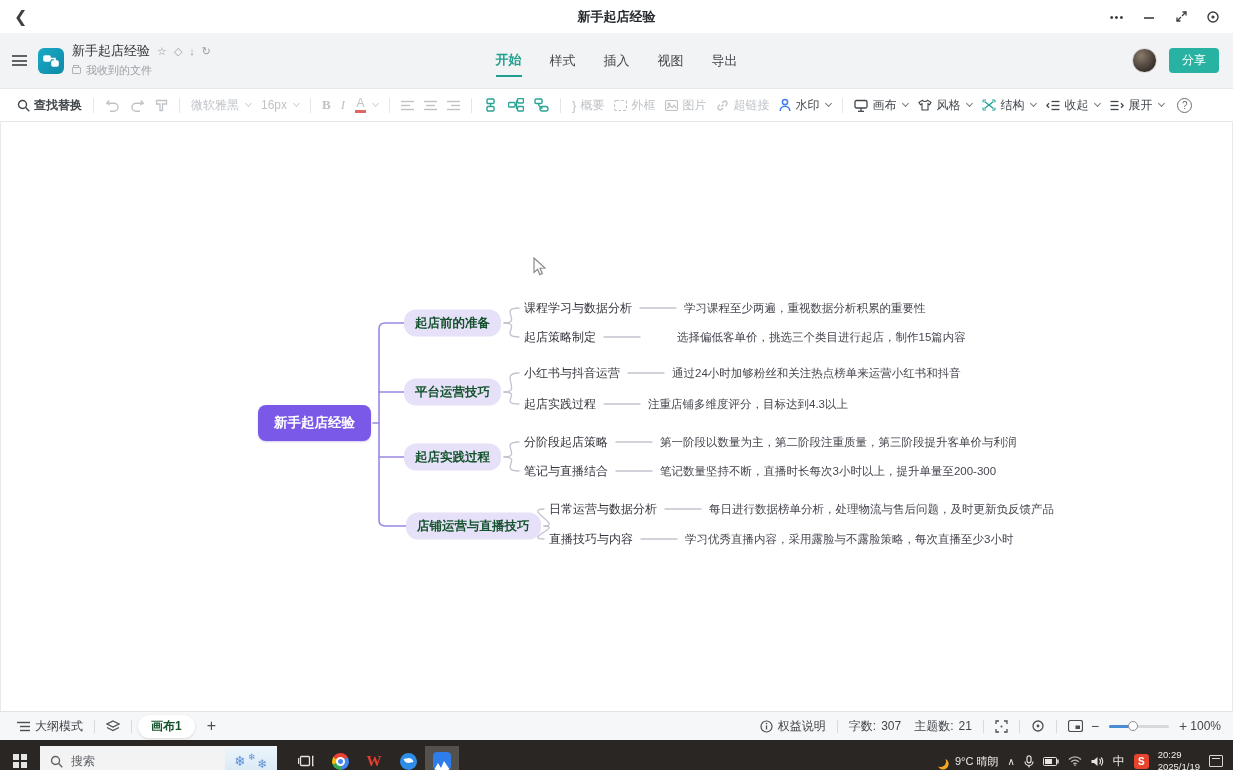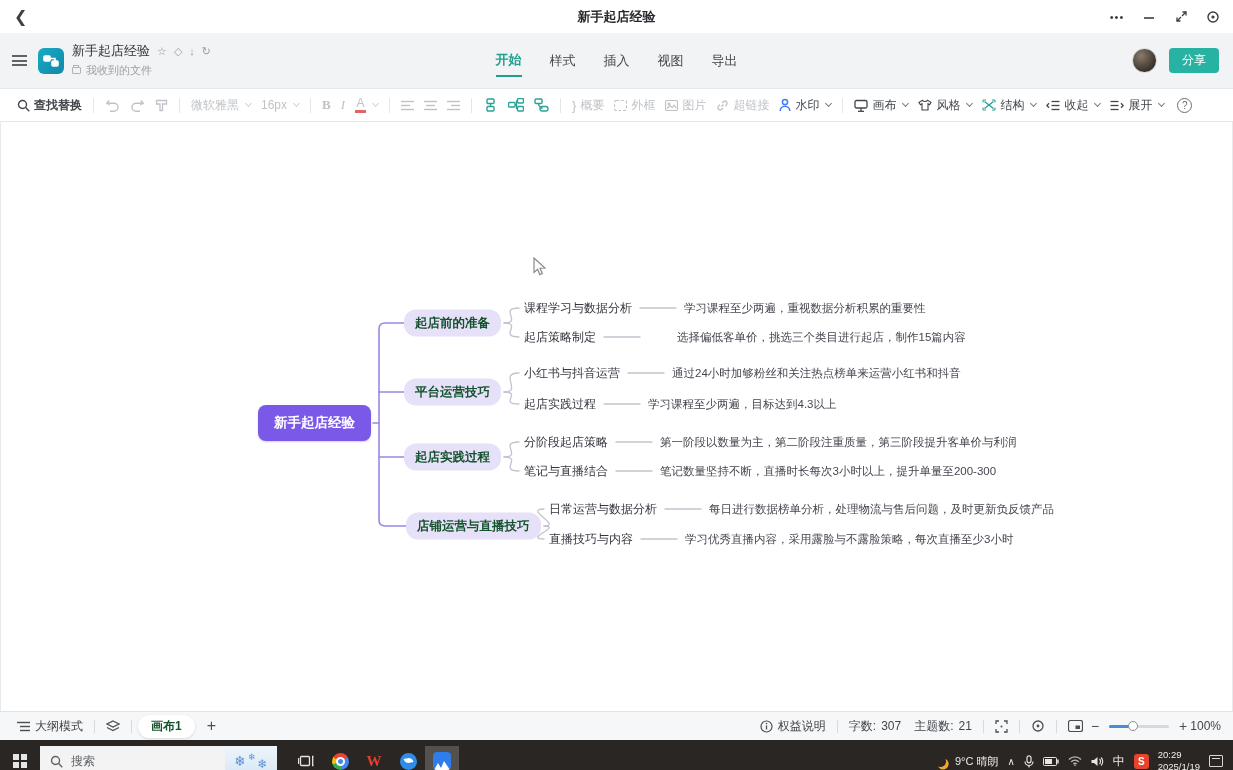--- a/index.html
+++ b/index.html
@@ -362,21 +362,21 @@
   <div class="mm-root" style="left: 257px; top: 301px;">新手起店经验</div>
       <div class="mm-b" style="left: 403px; top: 201px;">起店前的准备</div>
       <div class="mm-t2" style="left: 523px; top: 186px;">课程学习与数据分析</div>
       <div class="mm-t3" style="left: 683px; top: 186px;">学习课程至少两遍，重视数据分析积累的重要性</div>
       <div class="mm-t2" style="left: 523px; top: 215px;">起店策略制定</div>
       <div class="mm-t3" style="left: 647px; top: 215px; margin-left: 29px;">选择偏低客单价，挑选三个类目进行起店，制作15篇内容</div>
       <div class="mm-b" style="left: 403px; top: 270px;">平台运营技巧</div>
       <div class="mm-t2" style="left: 523px; top: 251px;">小红书与抖音运营</div>
       <div class="mm-t3" style="left: 671px; top: 251px;">通过24小时加够粉丝和关注热点榜单来运营小红书和抖音</div>
       <div class="mm-t2" style="left: 523px; top: 282px;">起店实践过程</div>
-      <div class="mm-t3" style="left: 647px; top: 282px;">学习课程至少两遍，目标达到4.3以上</div>
+      <div class="mm-t3" style="left: 647px; top: 282px;">注重店铺多维度评分，目标达到4.3以上</div>
       <div class="mm-b" style="left: 403px; top: 335px;">起店实践过程</div>
       <div class="mm-t2" style="left: 523px; top: 320px;">分阶段起店策略</div>
       <div class="mm-t3" style="left: 659px; top: 320px;">第一阶段以数量为主，第二阶段注重质量，第三阶段提升客单价与利润</div>
       <div class="mm-t2" style="left: 523px; top: 349px;">笔记与直播结合</div>
       <div class="mm-t3" style="left: 659px; top: 349px;">笔记数量坚持不断，直播时长每次3小时以上，提升单量至200-300</div>
       <div class="mm-b" style="left: 405px; top: 404px;">店铺运营与直播技巧</div>
       <div class="mm-t2" style="left: 548px; top: 387px;">日常运营与数据分析</div>
       <div class="mm-t3" style="left: 708px; top: 387px;">每日进行数据榜单分析，处理物流与售后问题，及时更新负反馈产品</div>
       <div class="mm-t2" style="left: 548px; top: 417px;">直播技巧与内容</div>
       <div class="mm-t3" style="left: 684px; top: 417px;">学习优秀直播内容，采用露脸与不露脸策略，每次直播至少3小时</div>

